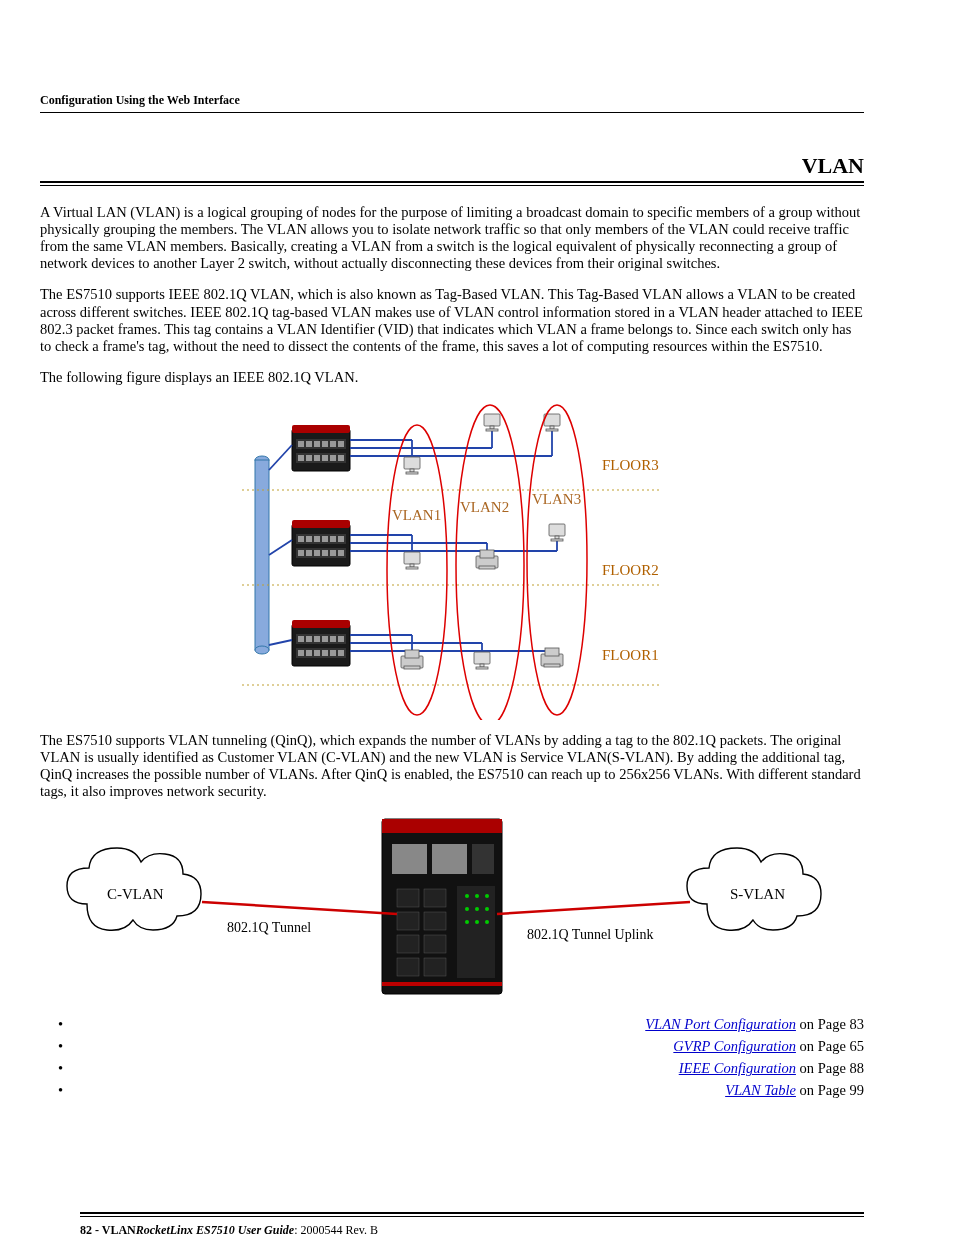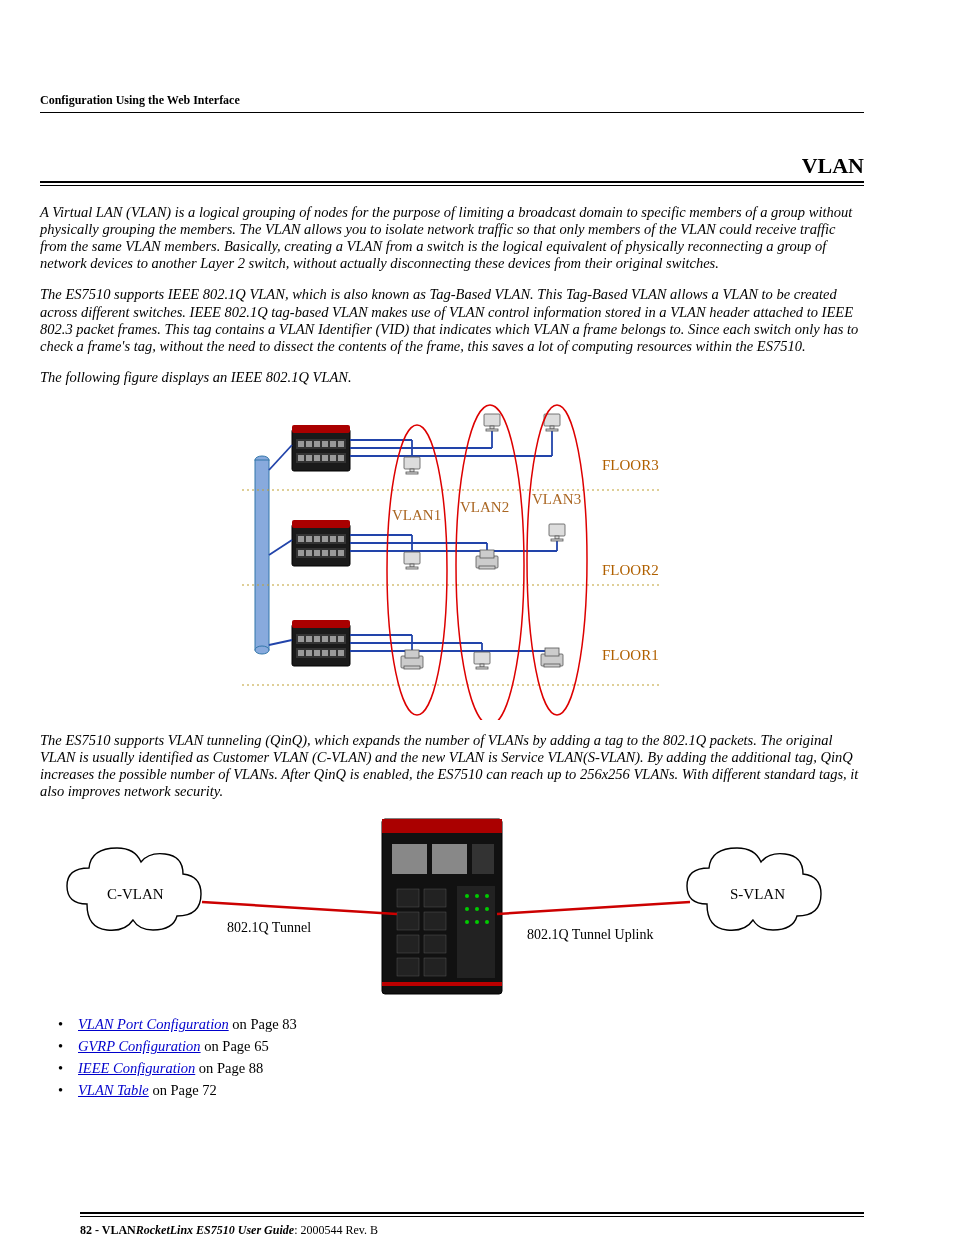--- a/index.html
+++ b/index.html
@@ -37,36 +37,36 @@
   .title-rule {
     border-top: 2.5px solid #000;
     border-bottom: 1px solid #000;
     height: 2px;
     margin-bottom: 18px;
   }
   p.body {
     font-size: 14.5px;
     line-height: 1.18;
     margin: 0 0 14px 0;
-    font-style: italic;
   }
   .diagram {
     display: block;
     margin: 8px auto 12px auto;
   }
   .bullets {
     margin: 4px 0 0 18px;
     padding: 0;
   }
   .bullets li {
     list-style: none;
     font-size: 14.5px;
     margin-bottom: 5px;
     position: relative;
     padding-left: 20px;
+    text-align: right;
   }
   .bullets li::before {
     content: "•";
     position: absolute;
     left: 0;
     top: 0;
   }
   .link {
     color: #0000cc;
     text-decoration: underline;
@@ -275,21 +275,21 @@
     <li>
       <a href="#" class="link">VLAN Port Configuration</a><span> on Page 83</span>
     </li>
     <li>
       <a href="#" class="link">GVRP Configuration</a><span> on Page 65</span>
     </li>
     <li>
       <a href="#" class="link">IEEE Configuration</a><span> on Page 88</span>
     </li>
     <li>
-      <a href="#" class="link">VLAN Table</a><span> on Page 72</span>
+      <a href="#" class="link">VLAN Table</a><span> on Page 99</span>
     </li>
   </ul>
 
   <div class="footer">
     <div class="foot-rule"></div>
     <div class="foot-row">
       <span class="foot-left">82 - VLAN</span>
       <span class="foot-right">
         <span>RocketLinx ES7510  User Guide</span><span class="rev">: 2000544 Rev. B</span>
       </span>

